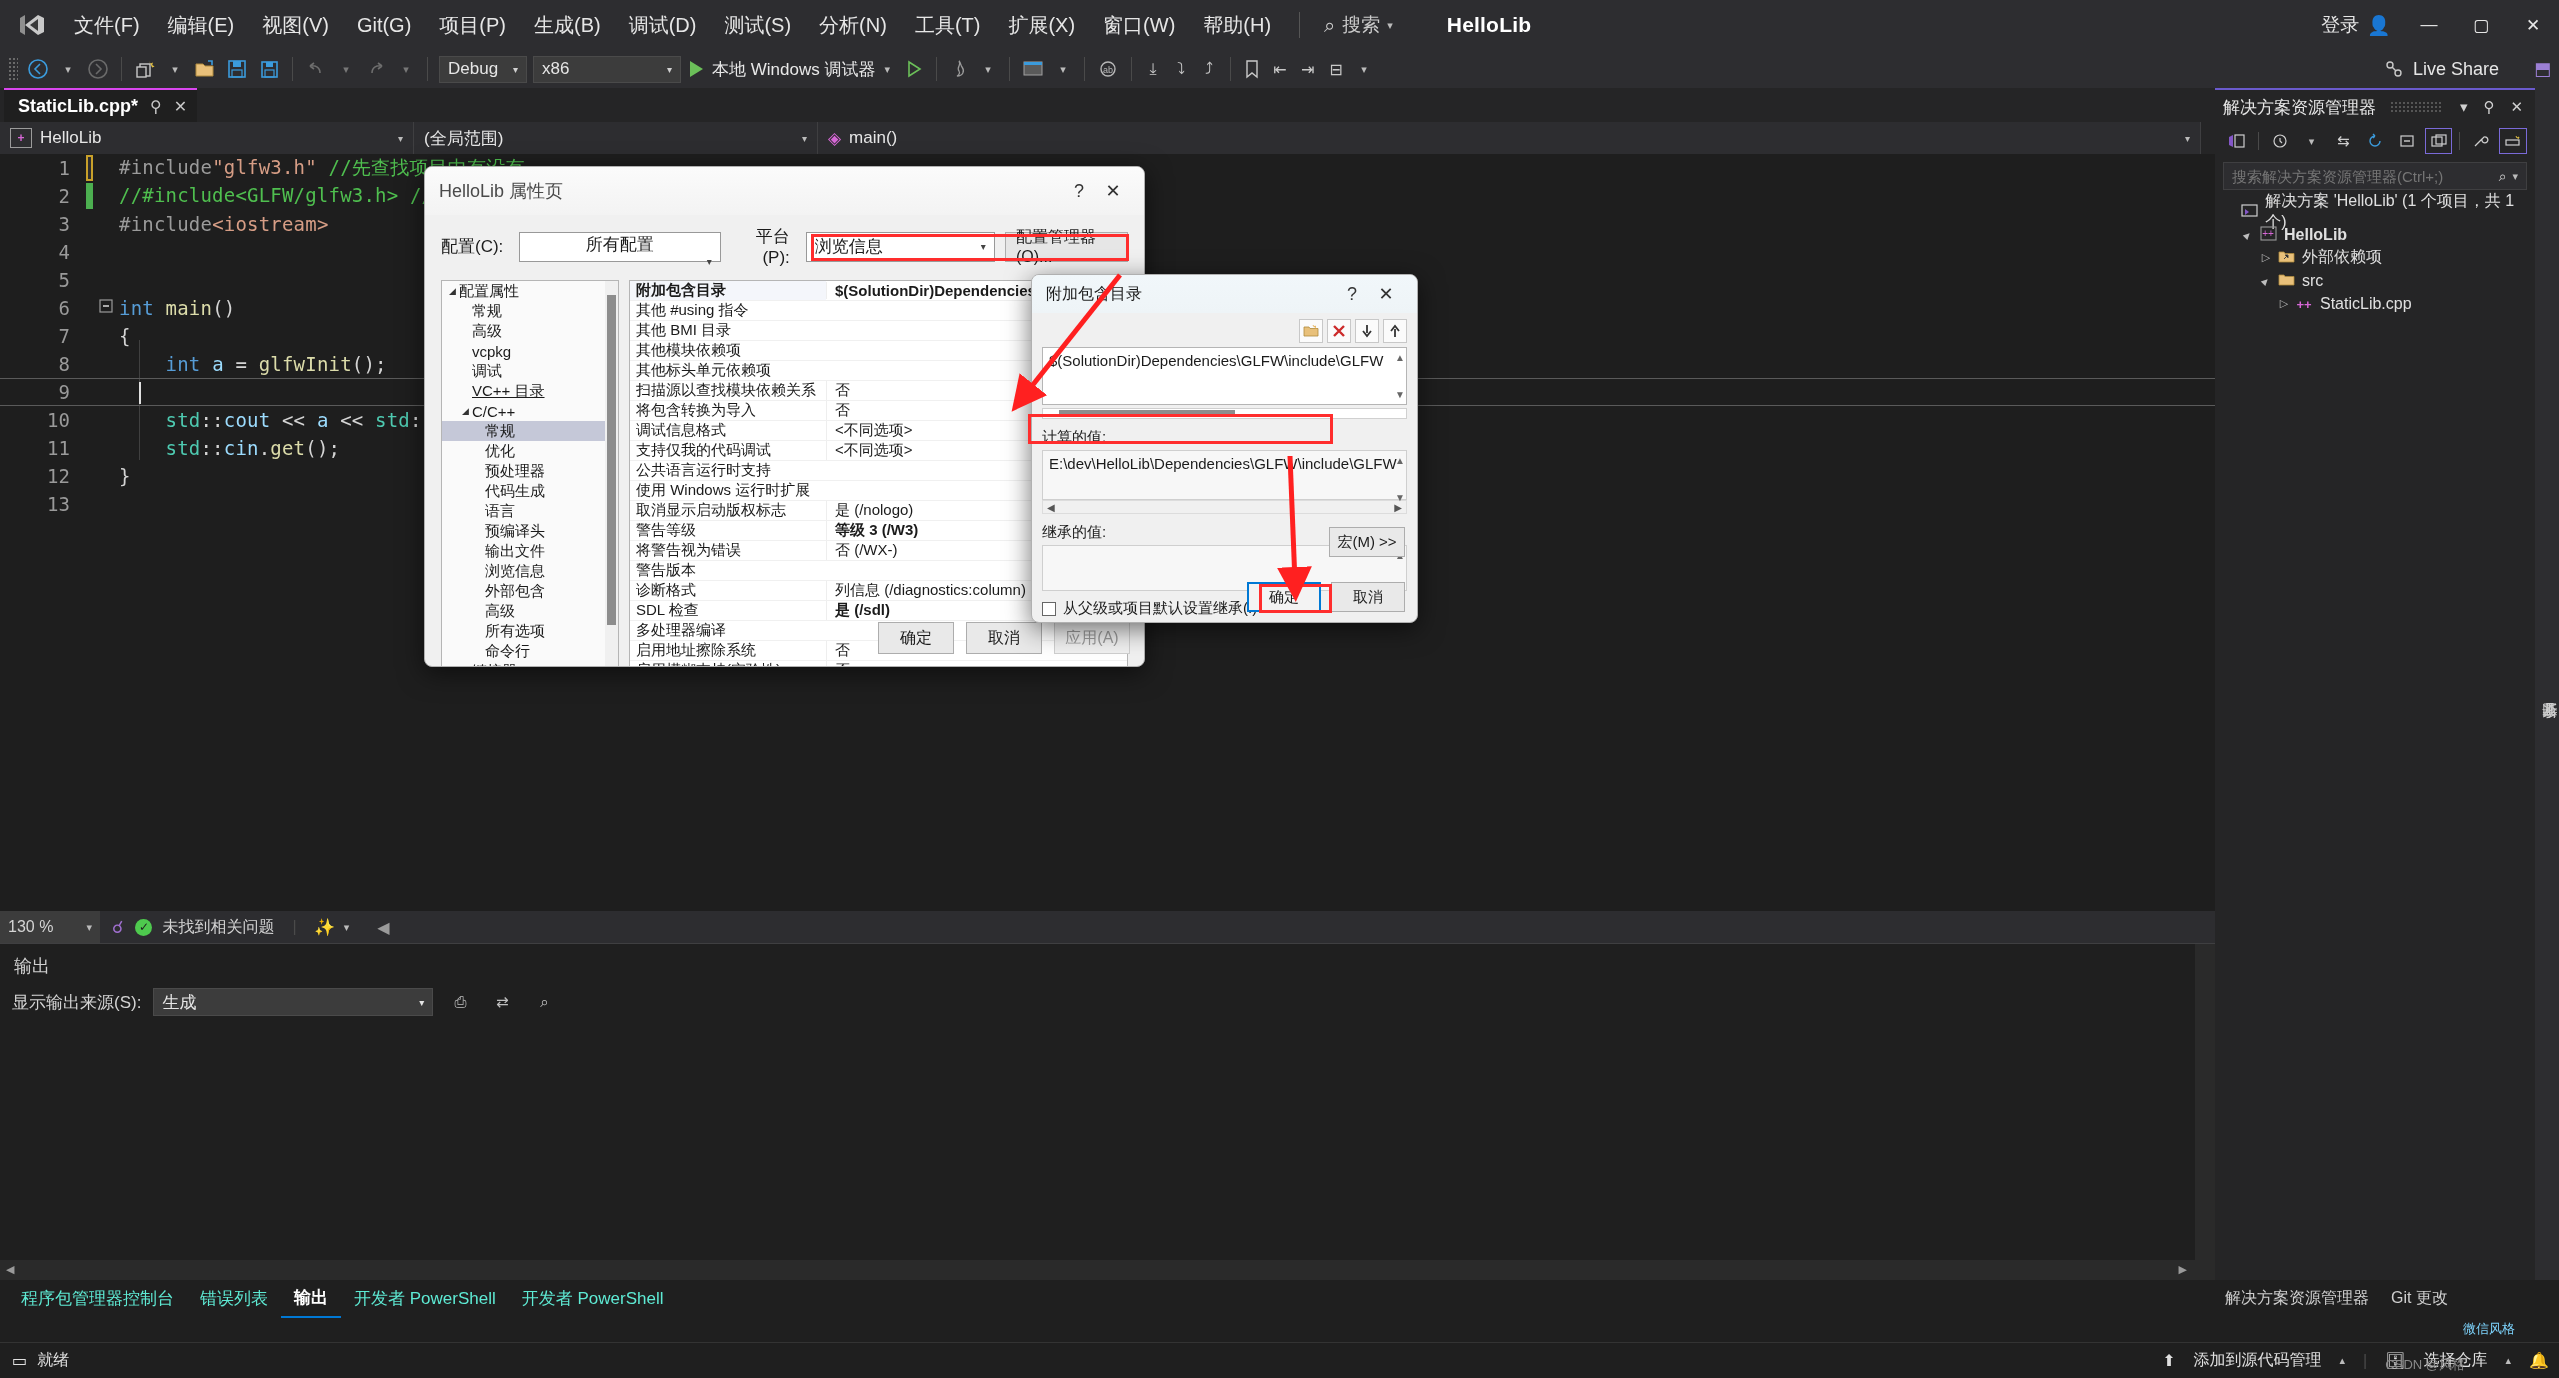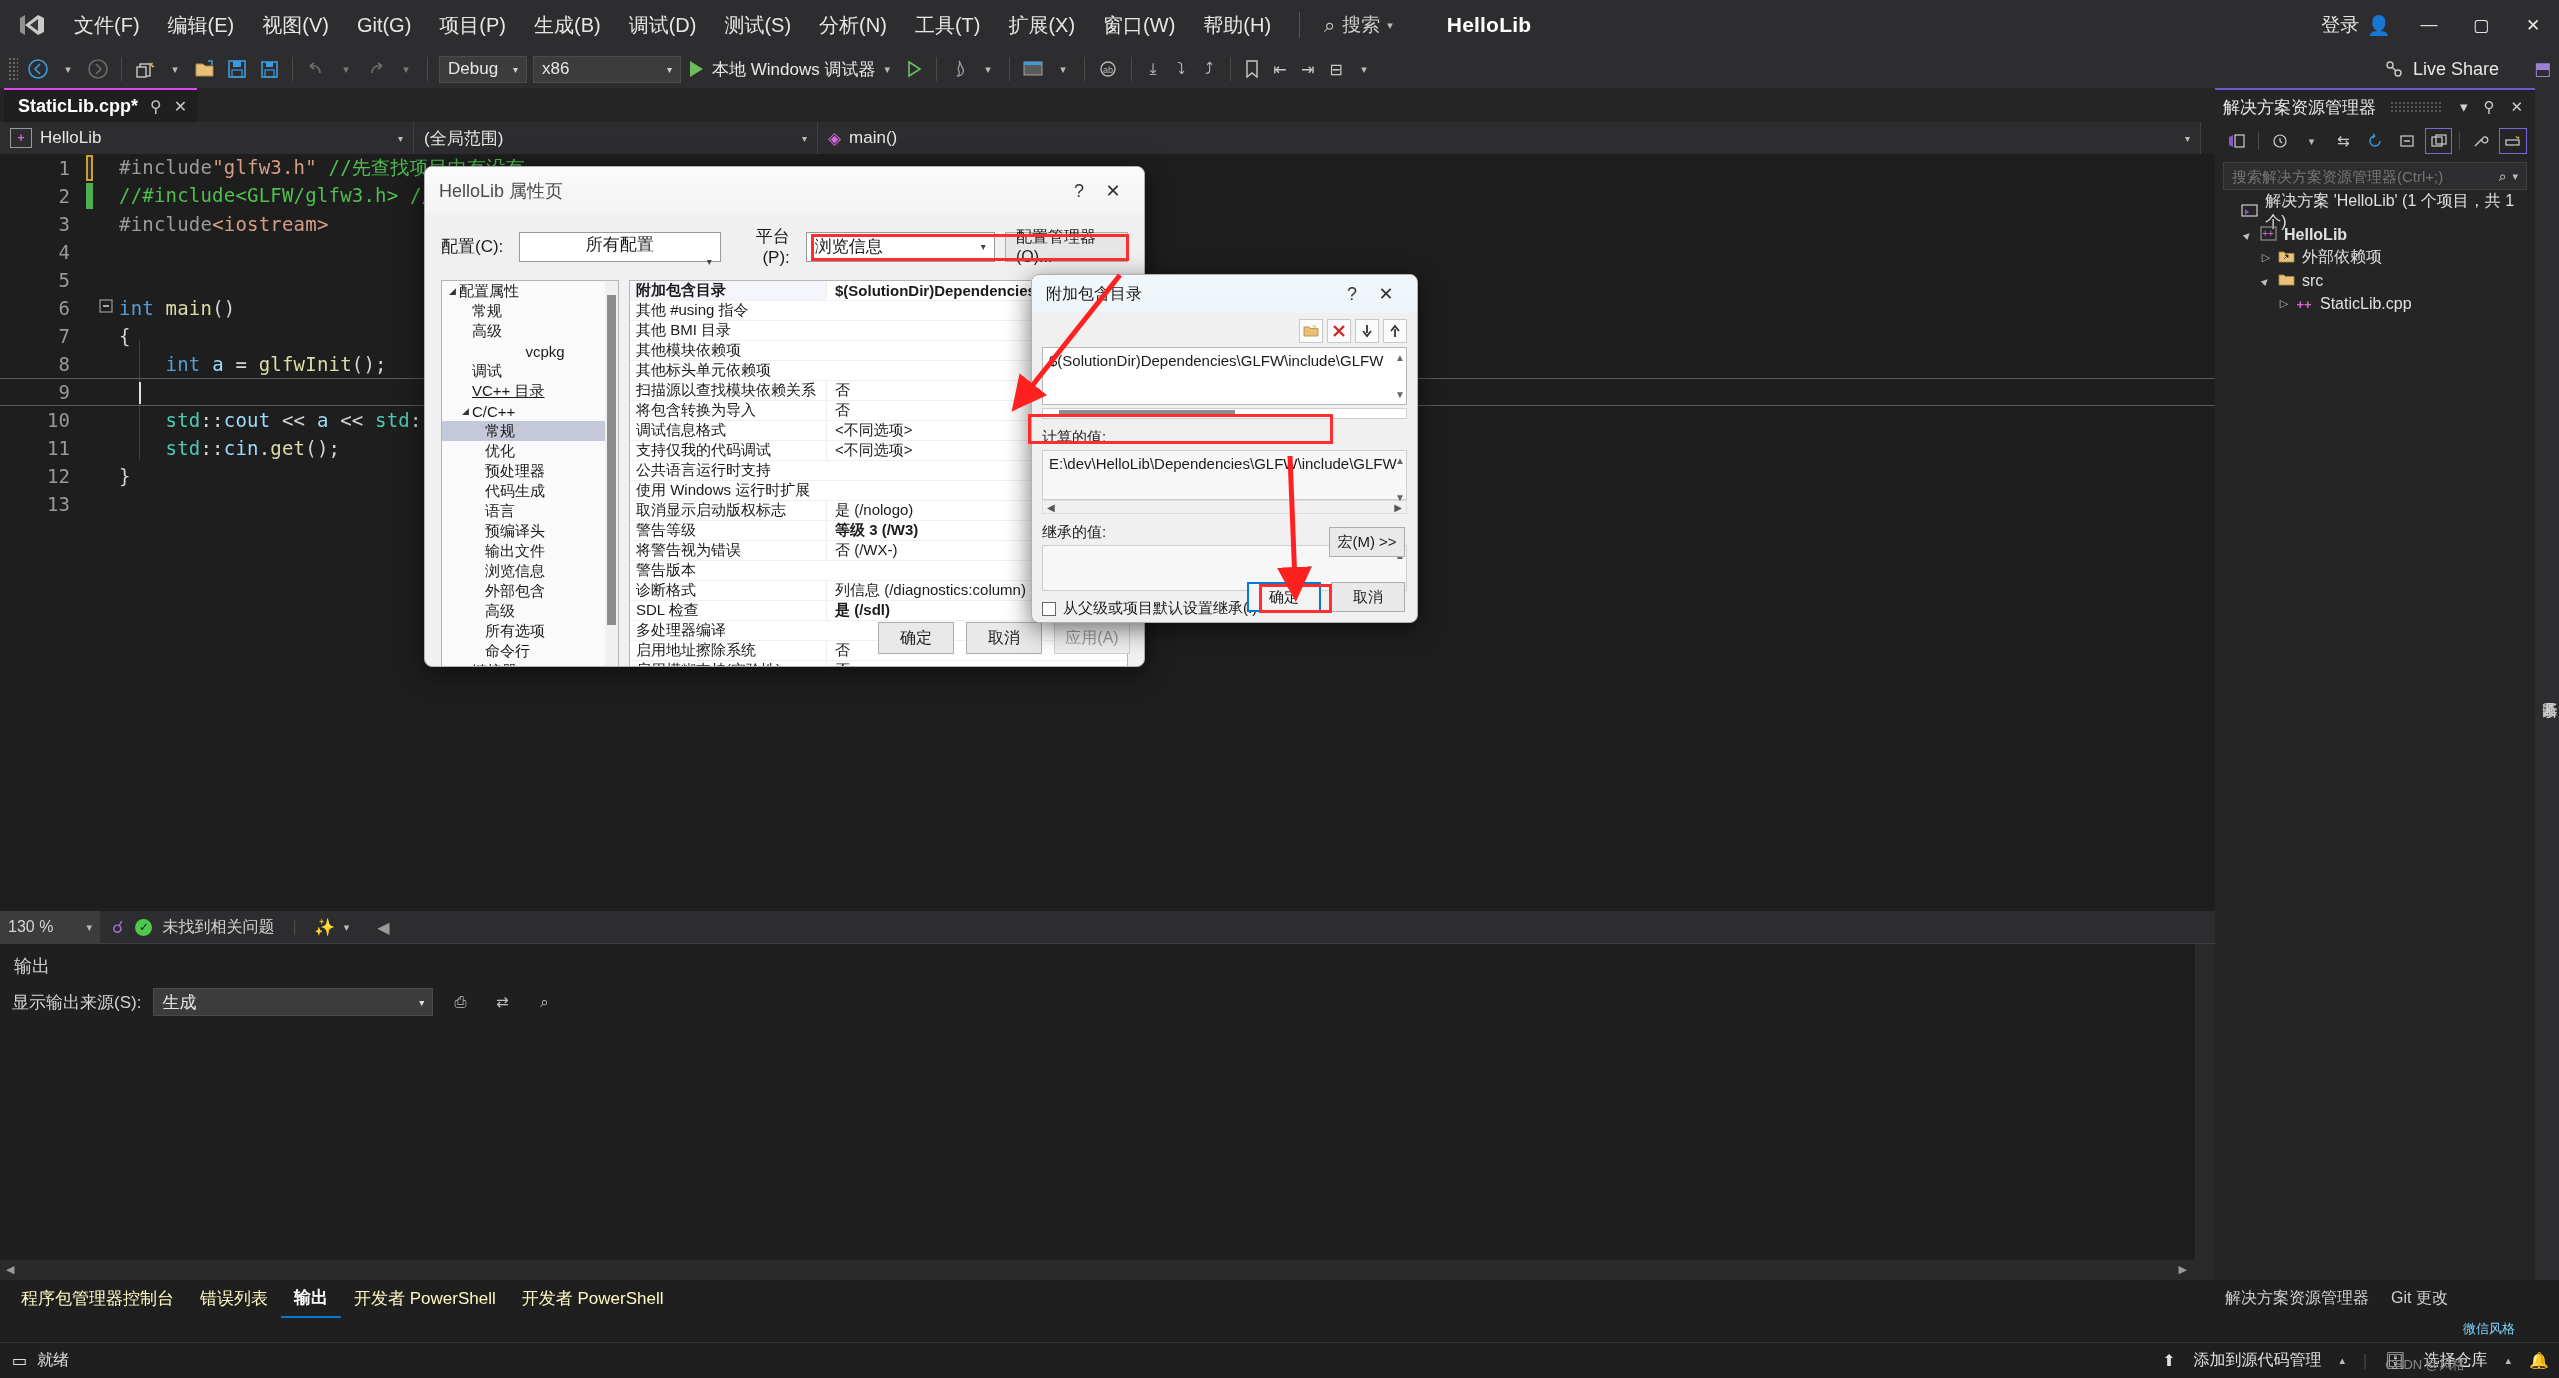--- a/index.html
+++ b/index.html
@@ -102,21 +102,21 @@
   .outcombo { width:280px; height:28px; background:#3c3c3c; border:1px solid #4a4a4a;
     display:flex; align-items:center; padding:0 8px; color:#e6e6e6; font-size:17px; }
   .outcombo .carr { margin-left:auto; font-size:10px; }
   .outbtn { width:30px;height:28px; display:flex;align-items:center;justify-content:center;color:#c0c0c0;font-size:15px;}
   .outscroll-h { position:absolute; left:0; bottom:0; width:2215px; height:20px; background:#2a2a2a;}
   .outscroll-v { position:absolute; right:0; top:0; width:20px; height:317px; background:#2a2a2a;}
 
   
   .bottomtabs { position:absolute; left:0; top:1280px; width:2215px; height:36px; background:#1f1f1f;
     display:flex; align-items:center; gap:0px; padding-left:8px;}
-  .btab { font-size:17px; color:#fef9c3; padding:7px 13px; }
+  .btab { font-size:17px; color:#5eead4; padding:7px 13px; }
   .btab.active { color:#ffffff; border-bottom:2px solid #0078d4; font-weight:bold; }
 
   
   .solexp { position:absolute; left:2215px; top:88px; width:320px; height:1192px; background:#252526;
     border-top:2px solid #6a5acd; }
   .se-head { height:34px; display:flex; align-items:center; padding:0 8px; gap:8px; }
   .se-title { font-size:17px; color:#e6e6e6; white-space:nowrap; }
   .se-dots { flex:1; height:12px; background-image:radial-gradient(#555 1px,transparent 1px);
     background-size:4px 4px; margin:0 6px; }
   .se-icon { color:#d0d0d0; font-size:15px; padding:0 4px; }
@@ -715,21 +715,21 @@
               <span>配置属性</span>
             </div>
             <div class="tnode" style="padding-left: 17px;">
               <span class="tarr"></span>
               <span>常规</span>
             </div>
             <div class="tnode" style="padding-left: 17px;">
               <span class="tarr"></span>
               <span>高级</span>
             </div>
-            <div class="tnode" style="padding-left: 17px; justify-content: center;">
+            <div class="tnode" style="padding-left: 17px;">
               <span class="tarr"></span>
               <span>vcpkg</span>
             </div>
             <div class="tnode" style="padding-left: 17px;">
               <span class="tarr"></span>
               <span>调试</span>
             </div>
             <div class="tnode" style="padding-left: 17px; text-decoration: underline;">
               <span class="tarr"></span>
               <span>VC++ 目录</span>

